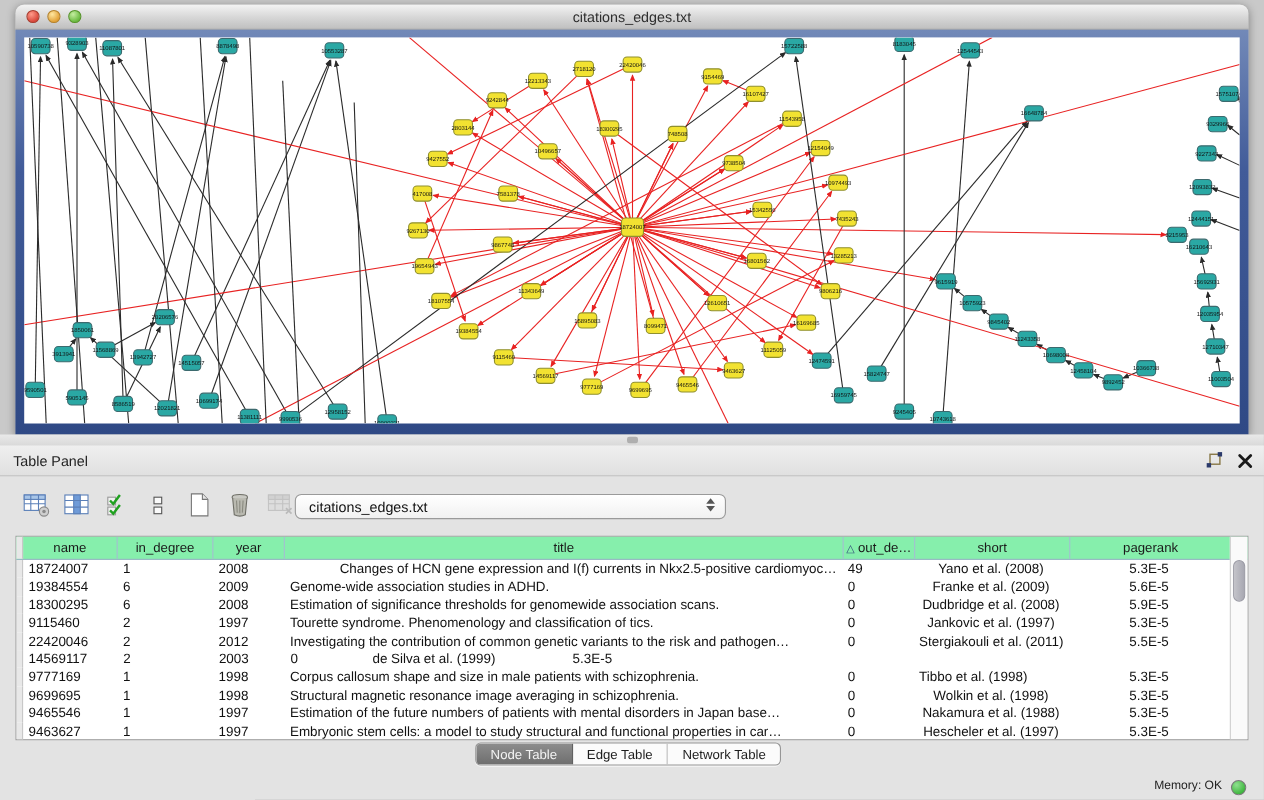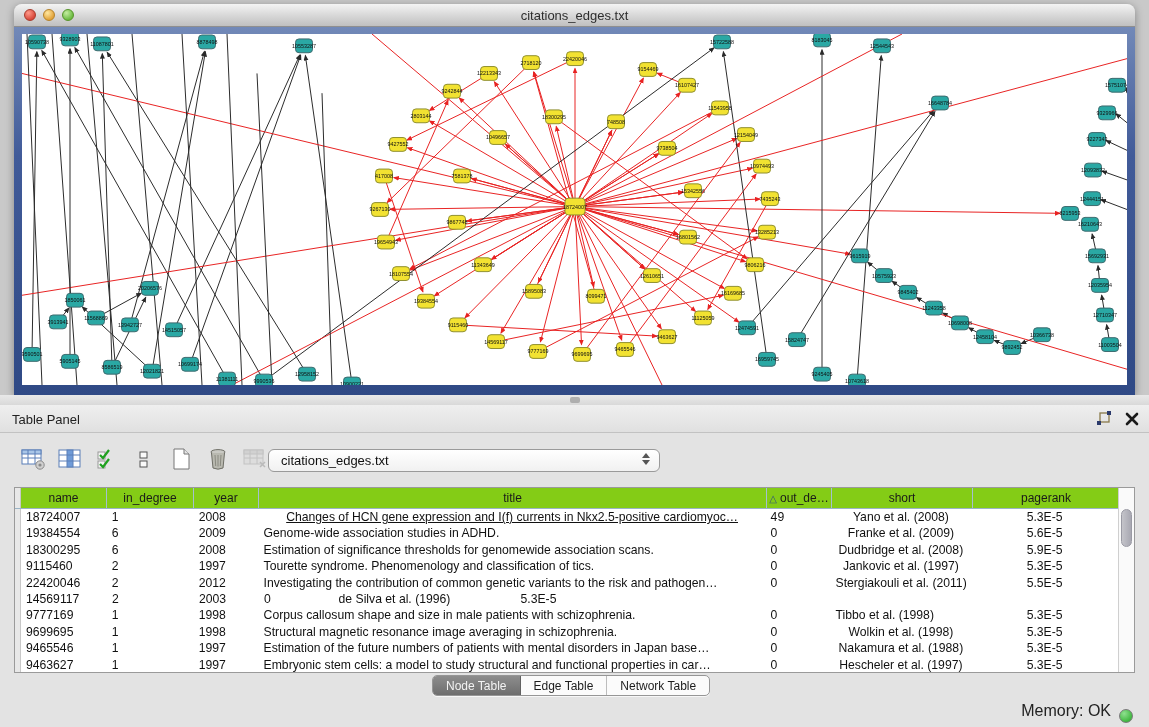--- a/index.html
+++ b/index.html
@@ -42,41 +42,41 @@
   .fx .paren{font-size:10px;font-style:italic;}
   .selector{position:absolute;left:268px;top:44px;width:392px;height:23px;
     background:linear-gradient(#ffffff,#f1f1f1);border:1px solid #9a9a9a;border-radius:6px;
     font-size:13px;color:#111;line-height:21px;padding-left:12px;}
   .sel-arrows{position:absolute;right:9px;top:3px;display:flex;flex-direction:column;gap:2px;}
   .sel-arrows .up{width:0;height:0;border-left:4px solid transparent;border-right:4px solid transparent;border-bottom:5px solid #555;}
   .sel-arrows .dn{width:0;height:0;border-left:4px solid transparent;border-right:4px solid transparent;border-top:5px solid #555;}
 
   .table-wrap{position:absolute;left:14px;top:82px;width:1121px;height:186px;
     background:#fff;border:1px solid #9a9a9a;}
-  .thead{display:flex;height:21px;background:#84cc16;border-bottom:1px solid #9ab4c6;}
+  .thead{display:flex;height:21px;background:#86efac;border-bottom:1px solid #9ab4c6;}
   .th{font-size:12px;color:#1a1a1a;text-align:center;line-height:20px;border-right:1px solid #a4bfd1;
     overflow:hidden;white-space:nowrap;}
   .th .sort{color:#33537c;font-size:10px;margin-right:3px;}
   .gutter{width:6px;background:#e8e8e8;border-right:1px solid #c8c8c8;}
   .tbody{position:absolute;left:0;top:21px;right:16px;bottom:0;overflow:hidden;}
   .trow{display:flex;height:16.4px;}
   .td{font-size:12.2px;color:#111;line-height:16.4px;white-space:nowrap;overflow:hidden;padding:0 5px;}
   .vscroll{position:absolute;right:0;top:0;width:16px;bottom:0;background:#fafafa;border-left:1px solid #cfcfcf;}
   .vthumb{position:absolute;left:2px;top:21px;width:11px;height:38px;border-radius:6px;
     background:linear-gradient(90deg,#c4c4ca,#a8a8b2);border:1px solid #9a9aa4;}
 
   .tabbar{position:absolute;left:432px;top:270px;height:21px;display:flex;
     border:1px solid #969696;border-radius:5px;overflow:hidden;background:#fbfbfb;
     box-shadow:0 1px 0 rgba(255,255,255,.7);}
   .tab{padding:0 13px;font-size:12px;line-height:20px;color:#1d1d1d;border-right:1px solid #bdbdbd;}
   .tab:last-child{border-right:none;}
   .tab.selected{background:linear-gradient(#8d8d8d,#6e6e6e);color:#f3f3f3;border-right-color:#616161;}
 
   .statusbar{position:absolute;left:0;bottom:0;width:100%;height:26px;}
-  .memory{position:absolute;right:38px;bottom:7px;font-size:16px;color:#222;}
+  .memory{position:absolute;right:38px;bottom:7px;font-size:11px;color:#222;}
   .mem-dot{position:absolute;right:16px;bottom:4px;width:14px;height:14px;border-radius:50%;
     background:radial-gradient(circle at 35% 30%,#8fe08f,#3cb53c 75%);border:1px solid #7a7a7a;}
 </style>
 </head>
 <body>
 
 <div class="abs net-frame">
   <div class="titlebar">
     <div class="lights">
       <div class="light red"></div>
@@ -498,21 +498,21 @@
         <div class="th" style="width: 65px;"><span class="sort">△</span><span>out_de…</span></div>
         <div class="th" style="width: 141px;"><span>short</span></div>
         <div class="th" style="width: 147px;"><span>pagerank</span></div>
       </div>
     <div class="tbody" id="tbody">
         <div class="trow">
           <div class="gutter"></div>
           <div class="td" style="width: 86px; text-align: left;">18724007</div>
           <div class="td" style="width: 87px; text-align: left;">1</div>
           <div class="td" style="width: 65px; text-align: left;">2008</div>
-          <div class="td" style="width: 508px; text-align: center; text-decoration: underline;">Changes of HCN gene expression and I(f) currents in Nkx2.5-positive cardiomyoc…</div>
+          <div class="td" style="width: 508px; text-align: right;">Changes of HCN gene expression and I(f) currents in Nkx2.5-positive cardiomyoc…</div>
           <div class="td" style="width: 65px; text-align: left;">49</div>
           <div class="td" style="width: 141px; text-align: center;">Yano et al. (2008)</div>
           <div class="td" style="width: 147px; text-align: center;">5.3E-5</div>
         </div>
         <div class="trow">
           <div class="gutter"></div>
           <div class="td" style="width: 86px; text-align: left;">19384554</div>
           <div class="td" style="width: 87px; text-align: left;">6</div>
           <div class="td" style="width: 65px; text-align: left;">2009</div>
           <div class="td" style="width: 508px; text-align: left;">Genome-wide association studies in ADHD.</div>
@@ -549,21 +549,21 @@
           <div class="td" style="width: 65px; text-align: left;">0</div>
           <div class="td" style="width: 141px; text-align: center;">Stergiakouli et al. (2011)</div>
           <div class="td" style="width: 147px; text-align: center;">5.5E-5</div>
         </div>
         <div class="trow">
           <div class="gutter"></div>
           <div class="td" style="width: 86px; text-align: left;">14569117</div>
           <div class="td" style="width: 87px; text-align: left;">2</div>
           <div class="td" style="width: 65px; text-align: left;">2003</div>
           <div class="td" style="width: 65px; text-align: left;">0</div>
-          <div class="td" style="width: 141px; text-align: center;">de Silva et al. (1996)</div>
+          <div class="td" style="width: 141px; text-align: center;">de Silva et al. (1999)</div>
           <div class="td" style="width: 147px; text-align: center;">5.3E-5</div>
         </div>
         <div class="trow">
           <div class="gutter"></div>
           <div class="td" style="width: 86px; text-align: left;">9777169</div>
           <div class="td" style="width: 87px; text-align: left;">1</div>
           <div class="td" style="width: 65px; text-align: left;">1998</div>
           <div class="td" style="width: 508px; text-align: left;">Corpus callosum shape and size in male patients with schizophrenia.</div>
           <div class="td" style="width: 65px; text-align: left;">0</div>
           <div class="td" style="width: 141px; ">Tibbo et al. (1998)</div>

